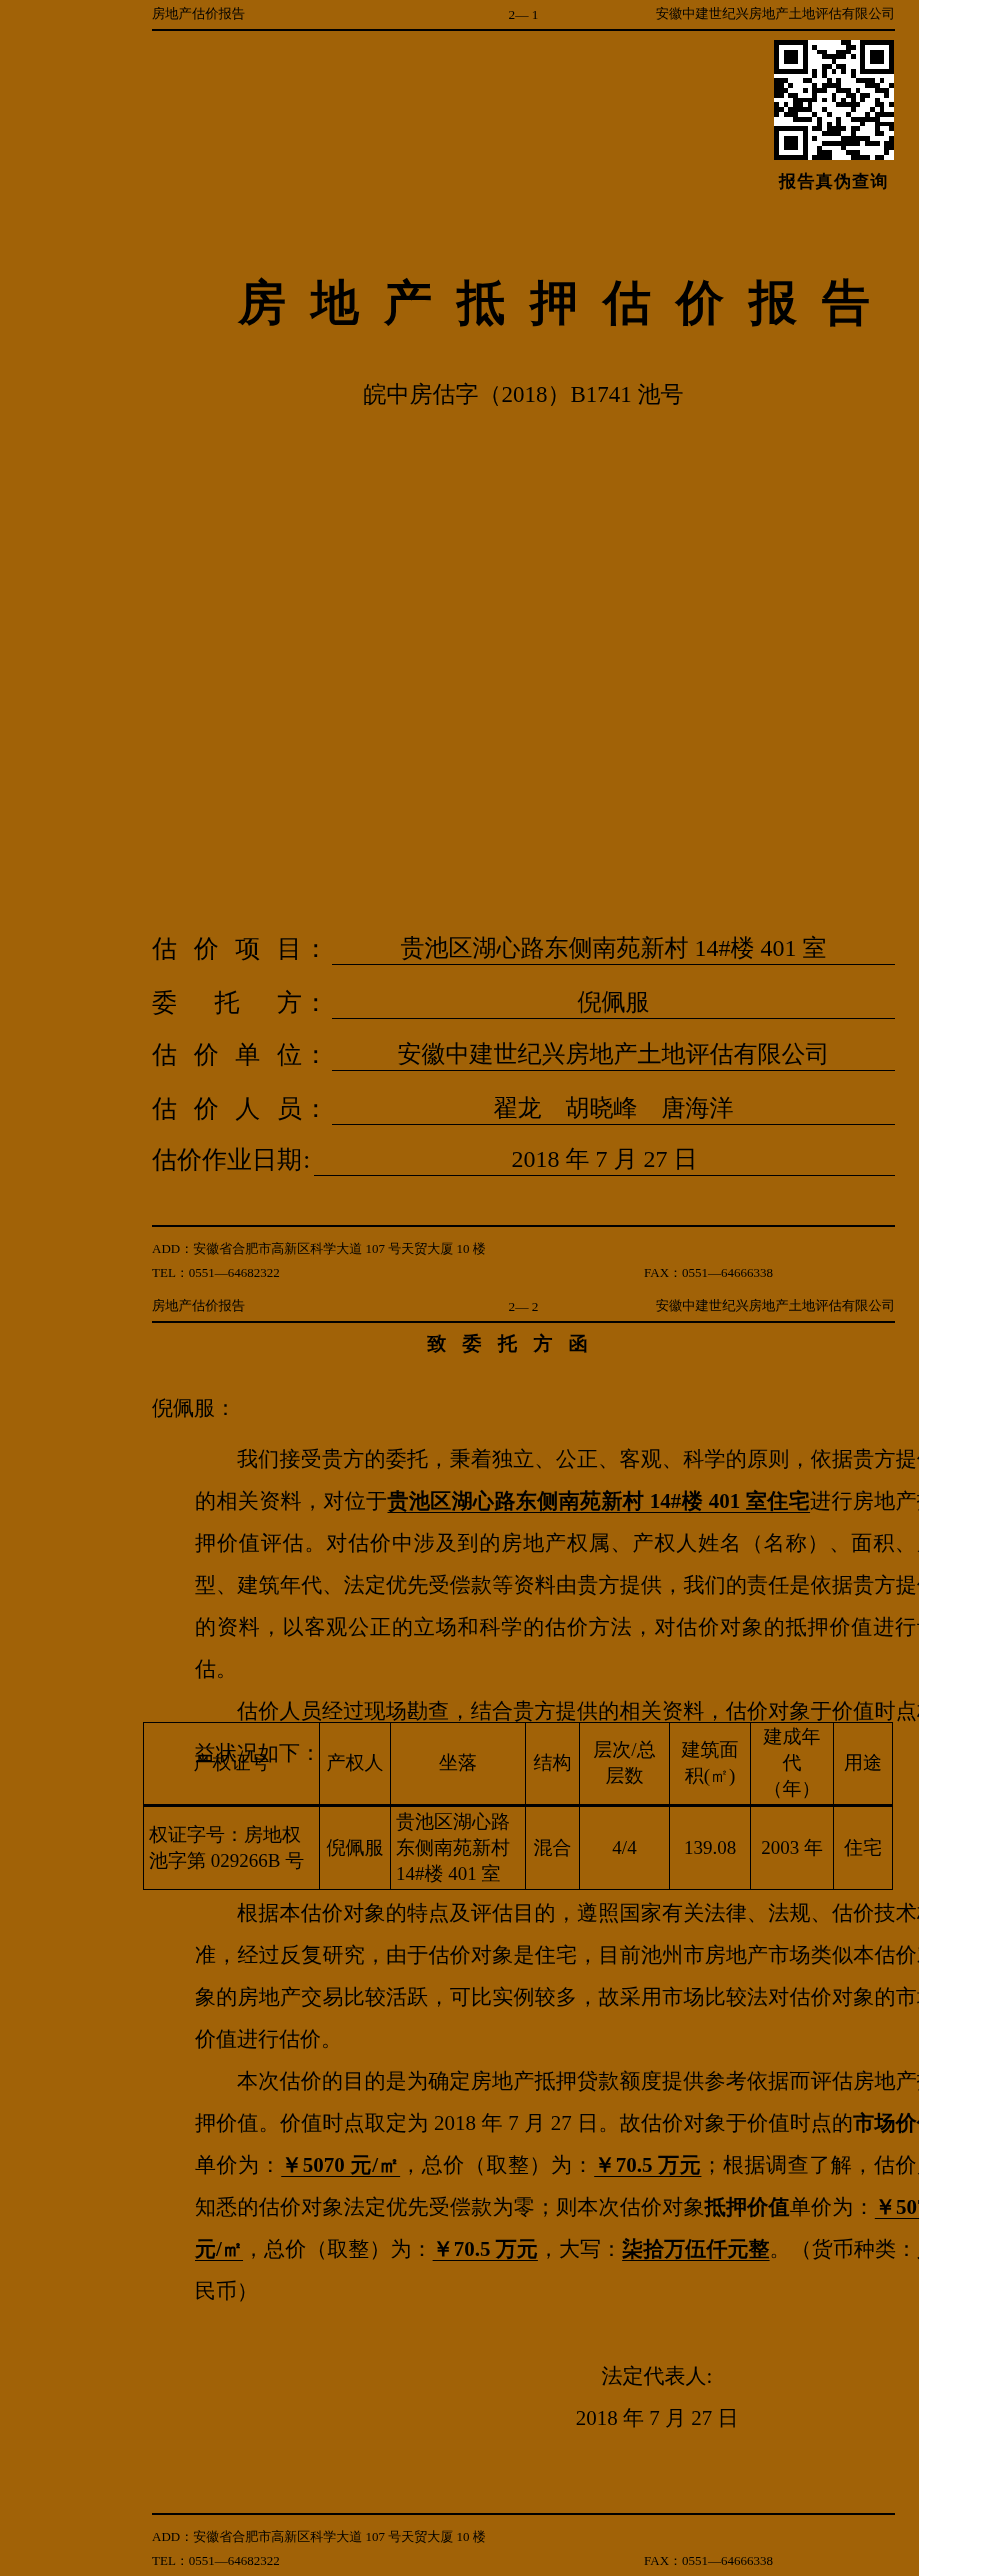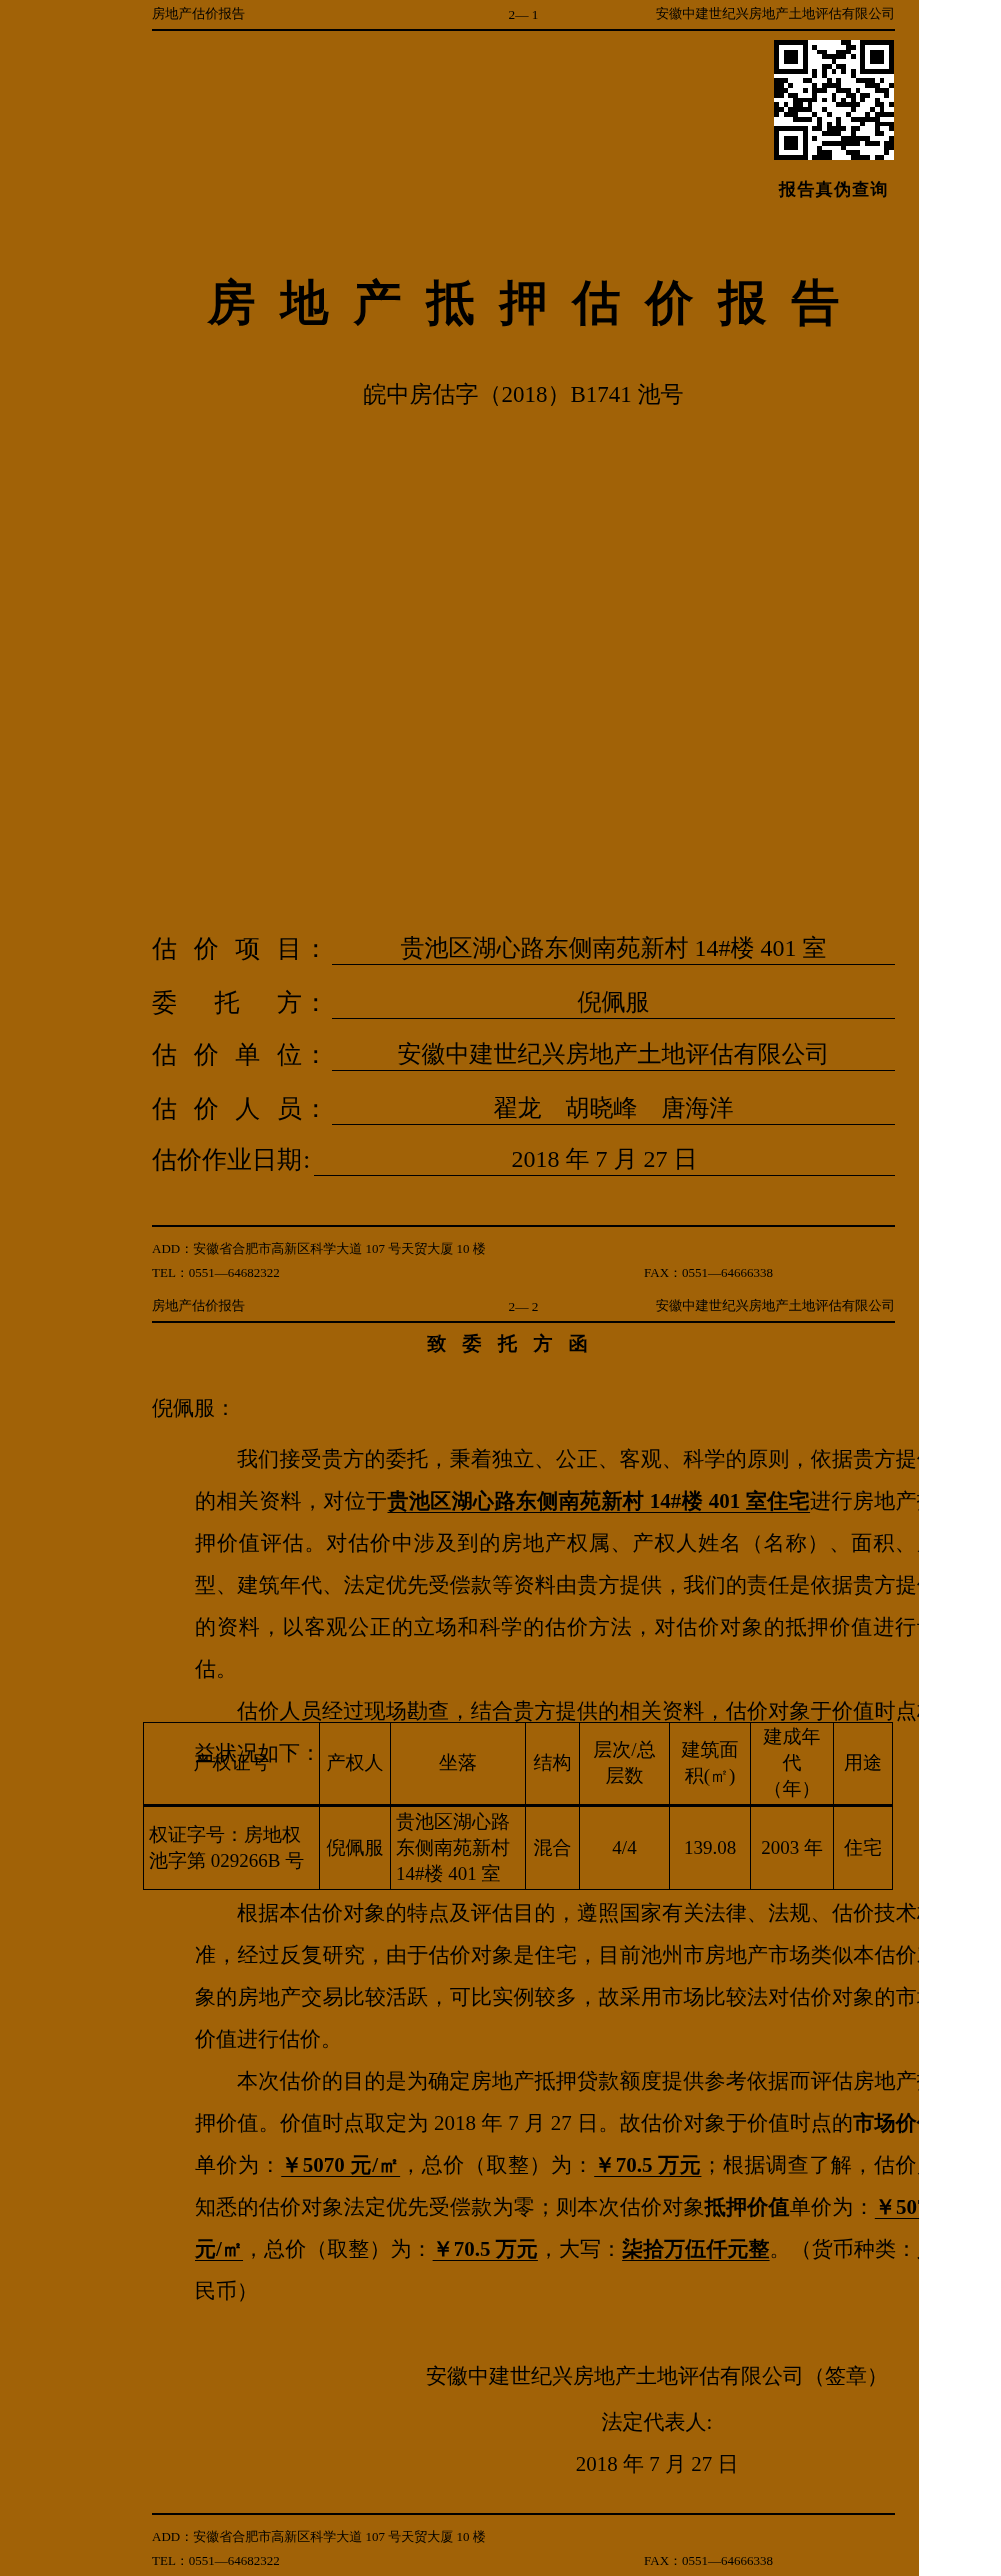--- a/index.html
+++ b/index.html
@@ -6,23 +6,23 @@
   body{width:1002px;font-family:"Liberation Serif","DejaVu Serif",serif;color:#000;}
   .page{position:relative;width:919px;height:1288px;background:#a16207;overflow:hidden;}
   
   .hdr{position:absolute;left:152px;width:743px;top:5px;display:flex;justify-content:space-between;
        align-items:flex-end;font-size:13.3px;padding-bottom:6.3px;border-bottom:2.5px solid #000;}
   .hdr .c{position:absolute;left:0;right:0;text-align:center;}
   .hdr span{white-space:nowrap;position:relative;}
   
   .qr-wrap{position:absolute;left:772px;top:40px;width:124px;text-align:center;}
   .qr-wrap svg{display:block;width:120px;height:120px;margin:0 auto;}
-  .qr-cap{margin-top:18px;font-size:17px;font-weight:bold;letter-spacing:1.3px;white-space:nowrap;}
-  
-  .doc-title{position:absolute;top:271px;left:152px;width:743px;text-align:center;
+  .qr-cap{margin-top:10px;font-size:17px;font-weight:bold;letter-spacing:1.3px;white-space:nowrap;}
+  
+  .doc-title{position:absolute;top:271px;left:152px;width:743px;text-align:right;
              font-size:48px;font-weight:bold;letter-spacing:25px;padding-left:25px;box-sizing:border-box;white-space:nowrap;}
   .doc-no{position:absolute;top:379px;left:152px;width:743px;text-align:center;font-size:23px;}
   
   .frow{position:absolute;left:152px;width:743px;height:33px;display:flex;align-items:flex-end;}
   .flabel{width:150px;display:flex;justify-content:space-between;font-size:25px;line-height:33px;flex:none;}
   .fcolon{font-size:25px;line-height:33px;flex:none;padding:0 3.8px 0 1.3px;}
   .fval{flex:1;border-bottom:1.3px solid #000;text-align:center;font-size:24px;line-height:32px;white-space:nowrap;}
   
   .pfoot{position:absolute;top:1225px;left:152px;width:743px;border-top:2.5px solid #000;
          padding-top:10px;font-size:13px;}
@@ -485,21 +485,20 @@
       </tr>
     </tbody>
   </table>
 
   <div class="paras" style="top:604px;">
     <p><span>根据本估价对象的特点及评估目的，遵照国家有关法律、法规、估价技术标准，经过反复研究，由于估价对象是住宅，目前池州市房地产市场类似本估价对象的房地产交易比较活跃，可比实例较多，故采用市场比较法对估价对象的市场价值进行估价。</span></p>
     <p><span>本次估价的目的是为确定房地产抵押贷款额度提供参考依据而评估房地产抵押价值。价值时点取定为 2018 年 7 月 27 日。故估价对象于价值时点的</span><span class="rb">市场价值</span><span>单价为：</span><span class="rb ru">￥5070 元/㎡</span><span>，总价（取整）为：</span><span class="rb ru">￥70.5 万元</span><span>；根据调查了解，估价师知悉的估价对象法定优先受偿款为零；则本次估价对象</span><span class="rb">抵押价值</span><span>单价为：</span><span class="rb ru">￥5070 元/㎡</span><span>，总价（取整）为：</span><span class="rb ru">￥70.5 万元</span><span>，大写：</span><span class="rb ru">柒拾万伍仟元整</span><span>。（货币种类：人民币）</span></p>
   </div>
 
   <div class="sig">
-    <div class="line company">安徽中建世纪兴房地产土地评估有限公司（签章）</div>
     <div class="line">法定代表人:</div>
     <div class="line">2018 年 7 月 27 日</div>
   </div>
 
   <div class="pfoot">
     <div class="l1">ADD：安徽省合肥市高新区科学大道 107 号天贸大厦 10 楼</div>
     <div class="l2">
       <span>TEL：0551—64682322</span>
       <span class="fax">FAX：0551—64666338</span>
     </div>

